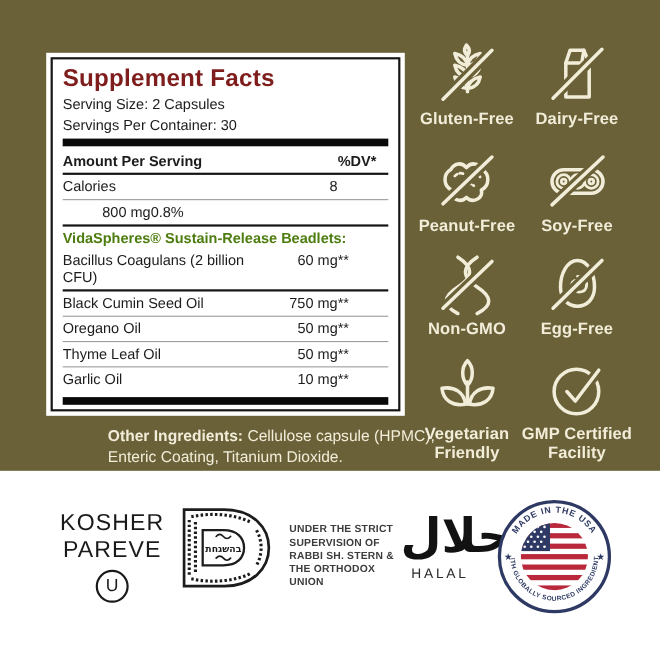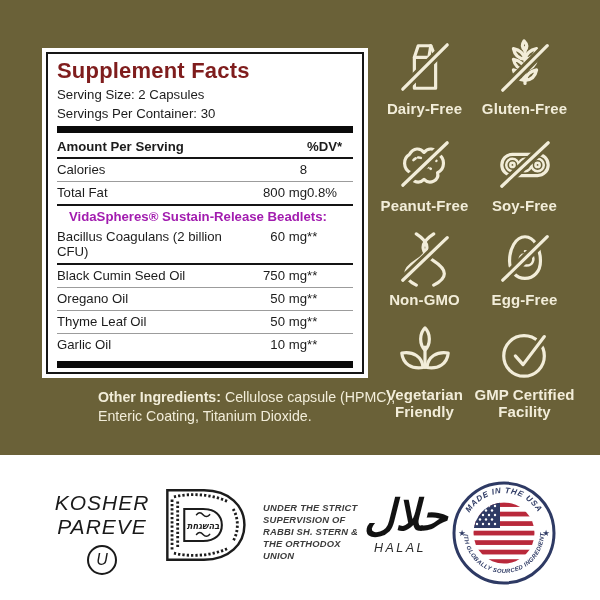--- a/index.html
+++ b/index.html
@@ -16,39 +16,39 @@
   .sf-title { font-size:22px; font-weight:900; color:#7f1d1d; letter-spacing:.2px; line-height:1.12; }
   .sf-serving { font-size:13.2px; color:#1c1c1c; line-height:1.32; margin-top:2px; }
   .bar { height:7px; background:#0a0a0a; margin:4px 0 3px 0; }
   .sep-med { border-top:2.5px solid #141414; }
   .sep-thin { border-top:1px solid #9c9c9c; }
   .sf-row { display:flex; align-items:baseline; font-size:13.2px; color:#1c1c1c; padding:3.5px 0; }
   .sf-row .r-name { flex:1; }
   .sf-row .r-amt { width:80px; text-align:right; }
   .sf-row .r-dv { width:46px; }
   .sf-hdr { font-weight:bold; padding:2.5px 0 3px 0; }
-  .sf-subhead { font-size:13.2px; font-weight:bold; color:#a21caf; padding:3px 0 2px 0;margin-left:12px; }
+  .sf-subhead { font-size:13.2px; font-weight:bold; color:#4d7c0f; padding:3px 0 2px 0; }
   .sf-foot { font-size:11.3px; color:#1c1c1c; line-height:1.3; padding-top:3px; }
 
   
   .other-ing { position:absolute; left:57px; top:388px; width:325px; font-size:14.2px; color:#f2edd9; line-height:1.36;margin-left:41px; }
   .other-ing .b { font-weight:bold; }
 
   
   .badge-grid { position:absolute; left:377px; top:38px; width:200px; display:grid;
                 grid-template-columns:95px 105px; grid-template-rows:97px 94px 95px auto; }
   .badge { display:flex; flex-direction:column; align-items:center; }
   .badge svg { width:58px; height:58px; flex:0 0 auto; }
   .badge-label { margin-top:5px; font-size:15px; font-weight:bold; color:#f2edd9; text-align:center; line-height:1.12; letter-spacing:.1px; }
   .ic { stroke:#f2edd9; stroke-width:3.3; fill:none; stroke-linecap:round; stroke-linejoin:round; }
   .ic-thin { stroke:#f2edd9; stroke-width:2.6; fill:none; stroke-linecap:round; stroke-linejoin:round; }
   .halo { stroke:#6a6138; stroke-width:9.5; fill:none; stroke-linecap:round; }
 
   
-  .bottom-section { position:absolute; left:0; top:455px; width:600px; height:145px; background:#fff;font-style:italic; }
+  .bottom-section { position:absolute; left:0; top:428px; width:600px; height:145px; background:#fff; }
   .kosher { position:absolute; left:36px; top:36px; width:132px; text-align:center; color:#1a1a1a; }
   .kosher-line { font-size:21px; letter-spacing:1px; line-height:1.12; font-weight:400; }
   .ou-circle { margin:7px auto 0 auto; width:30px; height:30px; border:2.6px solid #1a1a1a; border-radius:50%;
                display:flex; align-items:center; justify-content:center; font-size:16px; font-weight:400; color:#1a1a1a; }
   .stamp { position:absolute; left:157px; top:28px; }
   .supervision { position:absolute; left:263px; top:47px; width:108px; font-size:9.4px; font-weight:bold;
                  color:#3c3c3c; letter-spacing:.2px; line-height:1.28; }
   .halal { position:absolute; left:364px; top:38px; width:72px; text-align:center; color:#121212; }
   .halal-ar { font-family:"DejaVu Sans", sans-serif; font-size:43px; line-height:1.05; font-weight:bold; }
   .halal-en { margin-top:3px; font-size:12.5px; letter-spacing:2.5px; font-weight:500; color:#2a2a2a; }
@@ -78,21 +78,20 @@
         </div>
         <div class="sep-med"></div>
 
         <div class="sf-row">
           <span class="r-name">Calories</span>
           <span class="r-amt">8</span>
           <span class="r-dv"></span>
         </div>
         <div class="sep-thin"></div>
         <div class="sf-row">
-          <span class="r-name">Total Fat</span>
           <span class="r-amt">800 mg</span>
           <span class="r-dv">0.8%</span>
         </div>
         <div class="sep-med"></div>
 
         <div class="sf-subhead">VidaSpheres® Sustain-Release Beadlets:</div>
 
         <div class="sf-row">
           <span class="r-name">Bacillus Coagulans (2 billion CFU)</span>
           <span class="r-amt">60 mg</span>
@@ -125,42 +124,42 @@
 
         <div class="bar" style="margin-top:5px;"></div>
         <div class="sf-foot">*Daily Values are based on a 2,000 calorie diet.</div>
 
       </div>
     </div>
 
     <p class="other-ing"><span class="b">Other Ingredients:</span><span> Cellulose capsule (HPMC), Enteric Coating, Titanium Dioxide.</span></p>
 
     <div class="badge-grid">
-
-      <div class="badge">
-        <svg viewBox="0 0 60 60">
-          <path class="ic" d="M19,20 L19,52 L41,52 L41,20 L36,8 L23,8 L19,20 Z"></path>
-          <path class="ic" d="M19,20 L41,20 M36,8 L34,20"></path>
-          <path class="halo" d="M9,51 L51,9"></path>
-          <path class="ic" d="M7,53 L53,7"></path>
-        </svg>
-        <div class="badge-label">Dairy-Free</div>
-      </div>
 
       <div class="badge">
         <svg viewBox="0 0 60 60">
           <path class="ic" d="M30,10 V47"></path>
           <path class="ic" d="M30,13 Q25,9 29,3 Q34,8 30,13"></path>
           <path class="ic" d="M30,22 Q20,21 18,11 Q28,13 30,22 M30,22 Q40,21 42,11 Q32,13 30,22"></path>
           <path class="ic" d="M30,33 Q20,32 18,22 Q28,24 30,33 M30,33 Q40,32 42,22 Q32,24 30,33"></path>
           <path class="ic" d="M30,44 Q20,43 18,33 Q28,35 30,44 M30,44 Q40,43 42,33 Q32,35 30,44"></path>
           <path class="halo" d="M9,52 L51,10"></path>
           <path class="ic" d="M7,54 L53,8"></path>
         </svg>
         <div class="badge-label">Gluten-Free</div>
+      </div>
+
+      <div class="badge">
+        <svg viewBox="0 0 60 60">
+          <path class="ic" d="M19,20 L19,52 L41,52 L41,20 L36,8 L23,8 L19,20 Z"></path>
+          <path class="ic" d="M19,20 L41,20 M36,8 L34,20"></path>
+          <path class="halo" d="M9,51 L51,9"></path>
+          <path class="ic" d="M7,53 L53,7"></path>
+        </svg>
+        <div class="badge-label">Dairy-Free</div>
       </div>
 
       <div class="badge">
         <svg viewBox="0 0 60 60">
           <path class="ic" d="M14,20 C7,24 7,35 15,39 C13,47 23,52 29,46 C35,52 45,47 43,39 C51,35 51,24 44,20 C40,13 33,13 29,18 C25,13 18,13 14,20 Z"></path>
           <path class="ic-thin" stroke-dasharray="3,2.6" d="M18,26 q5,-5 10,-1"></path>
           <path class="ic-thin" stroke-dasharray="3,2.6" d="M25,35 q6,-4 11,0"></path>
           <path class="ic-thin" stroke-dasharray="3,2.6" d="M34,26 q5,-3 8,1"></path>
           <path class="halo" d="M10,49 L50,11"></path>
           <path class="ic" d="M7,52 L53,8"></path>

